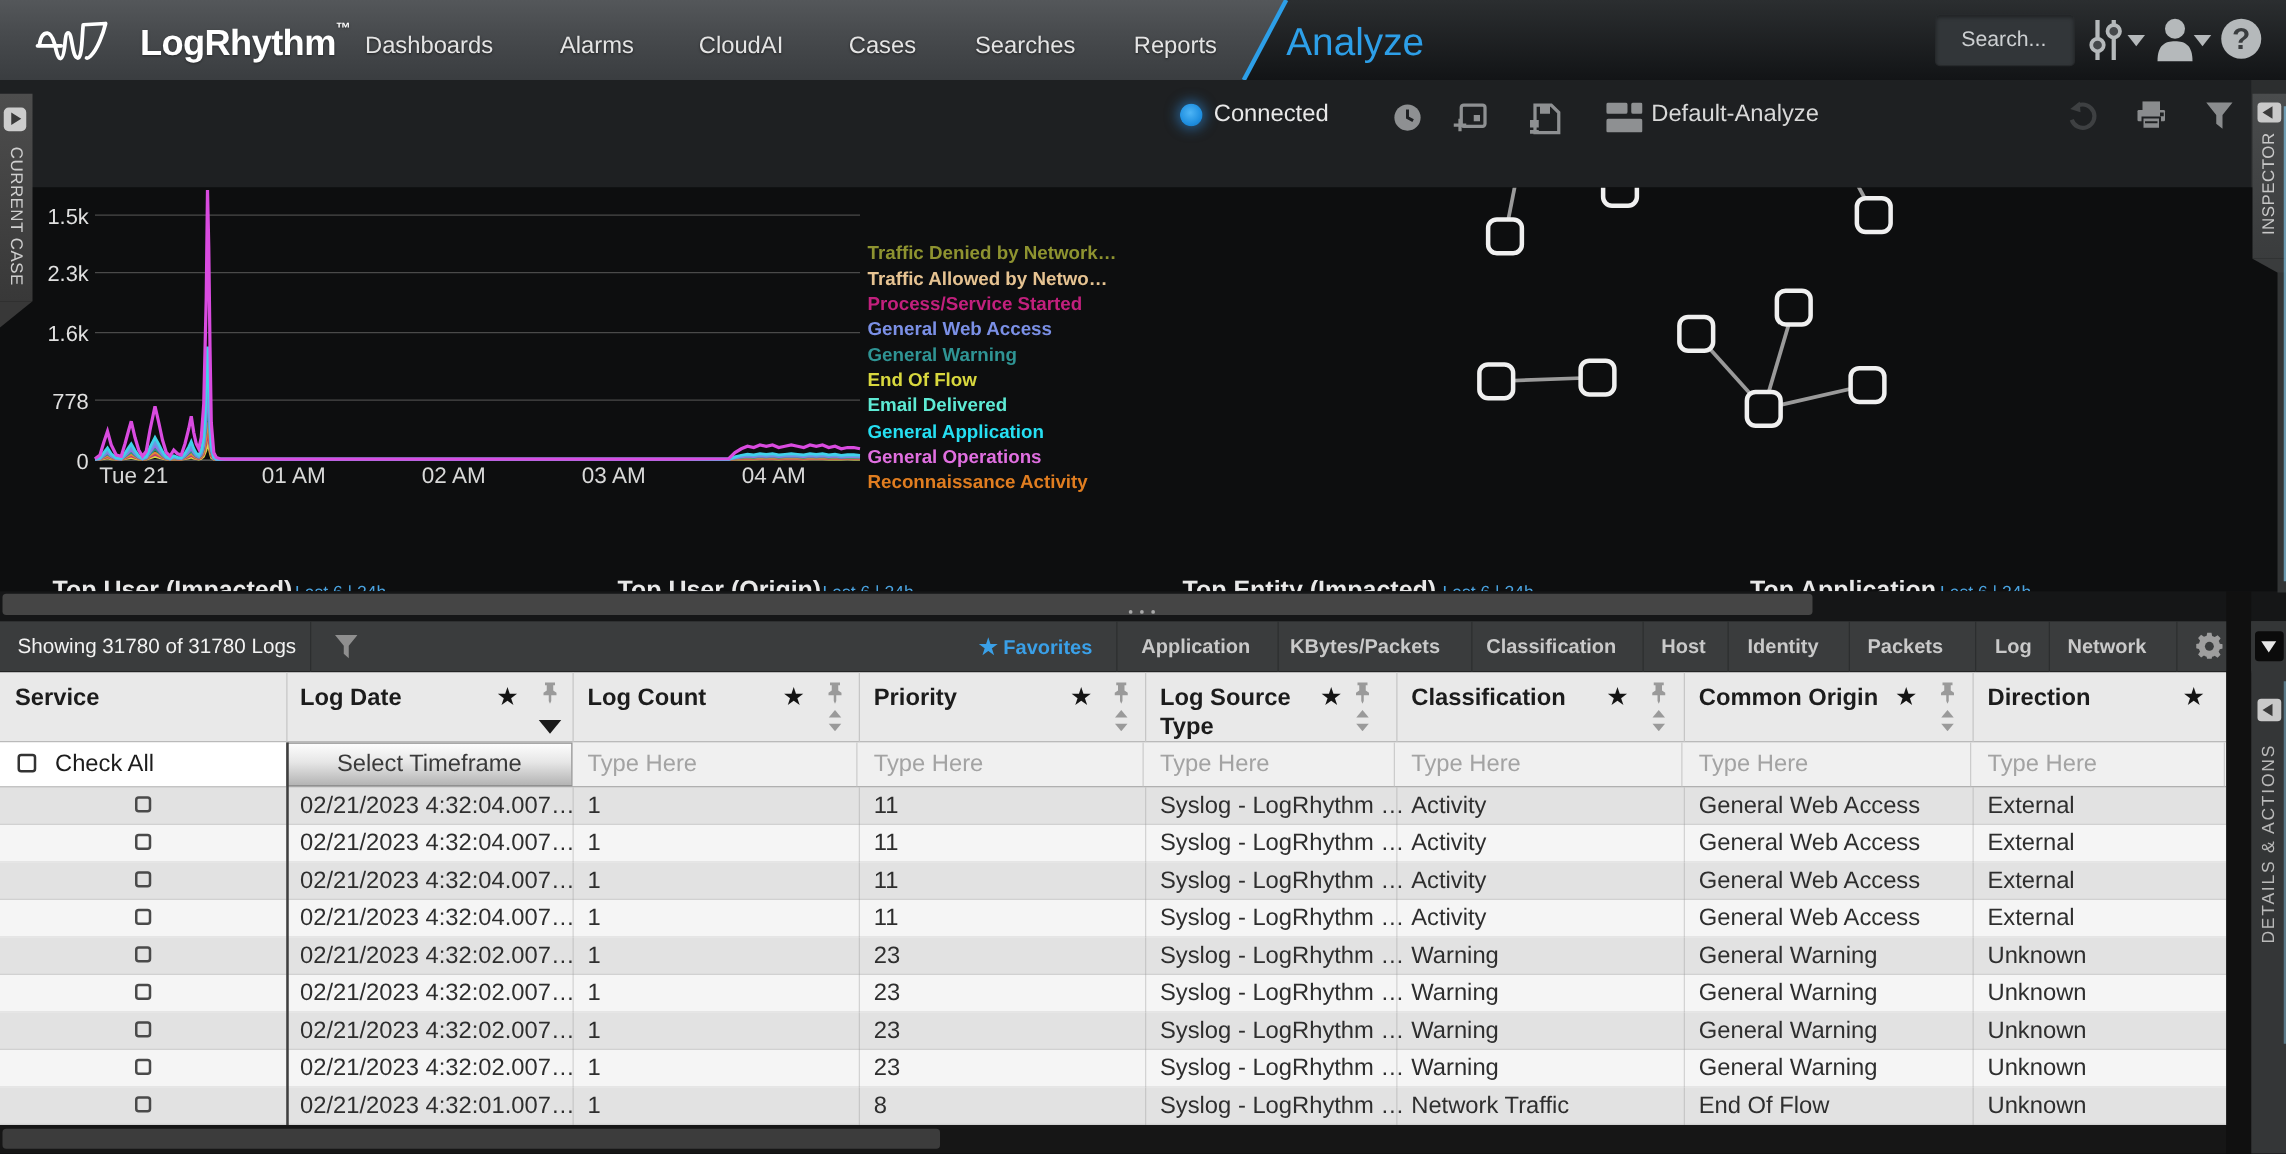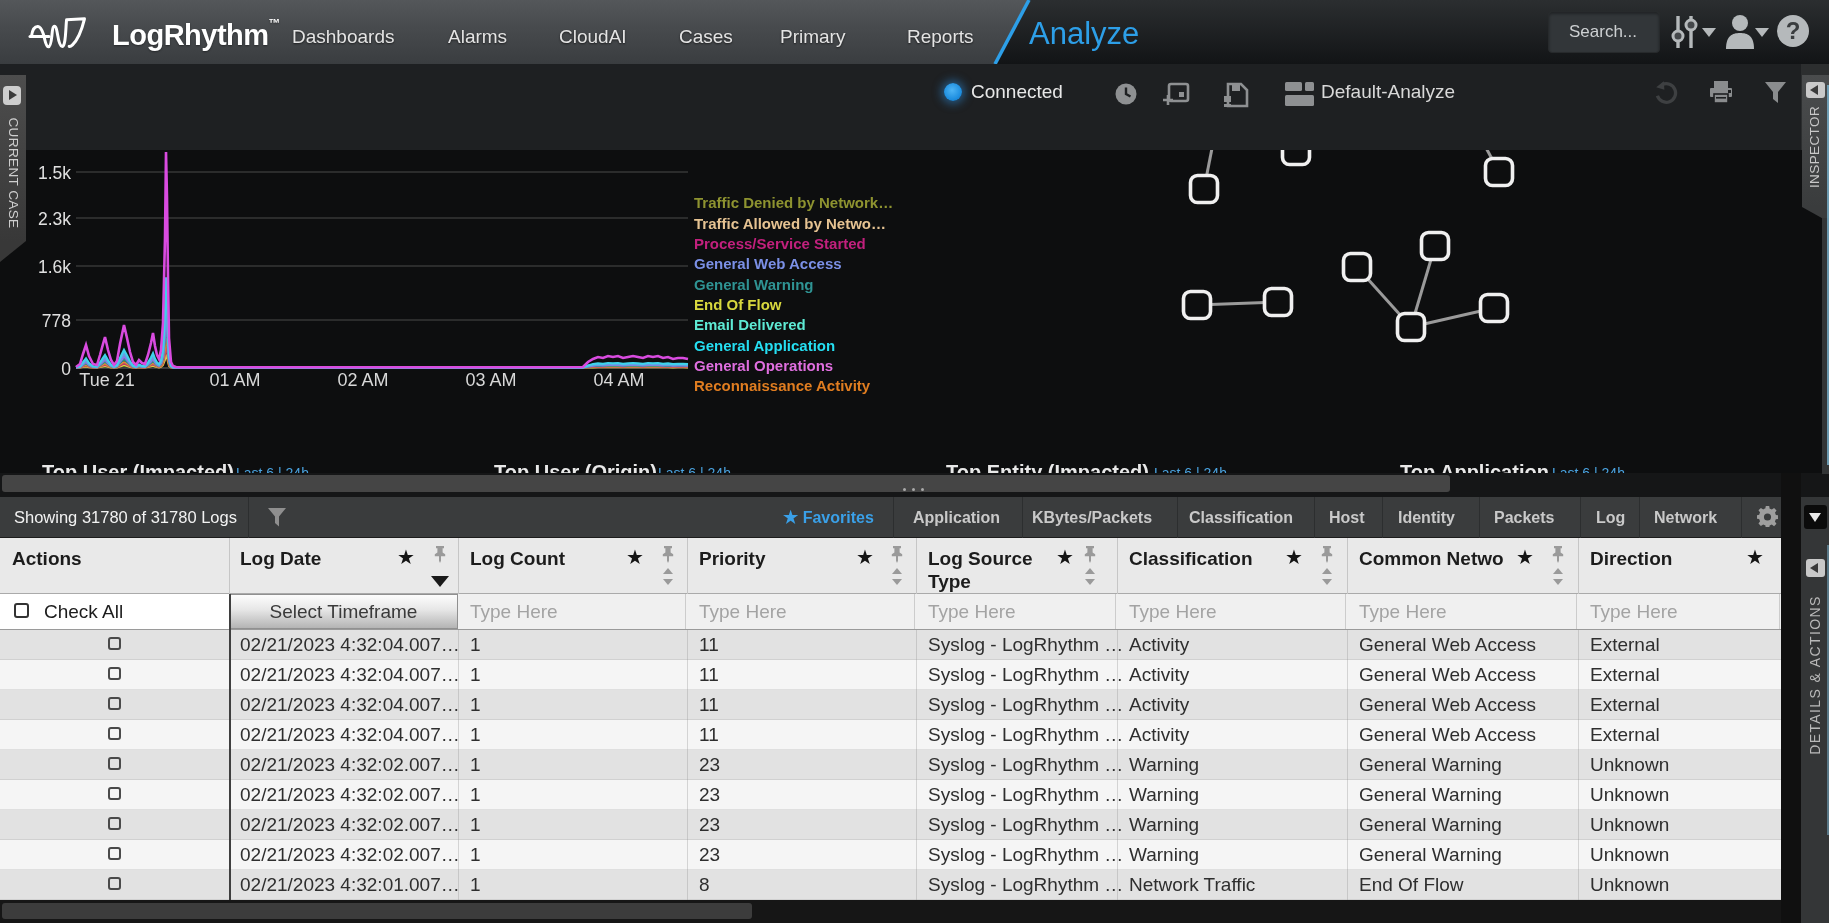--- a/index.html
+++ b/index.html
@@ -141,21 +141,21 @@
              C30.6 26.6 31.6 31.9 34 32.4 C35.9 32.8 36.9 28 37.4 22
              C38 14.5 38.2 9 38.6 5.8 L56.5 4.8 C54.5 13 50 25.5 44.5 30.8
              C43 32.2 41.8 32.8 41.2 32.3"></path>
     </g>
   </svg>
   <div id="logotext">LogRhythm<span style="font-size:12px;line-height:0;vertical-align:18px">™</span></div>
   <span class="mi" style="left:292px">Dashboards</span>
   <span class="mi" style="left:448px">Alarms</span>
   <span class="mi" style="left:559px">CloudAI</span>
   <span class="mi" style="left:679px">Cases</span>
-  <span class="mi" style="left:780px">Primary</span>
+  <span class="mi" style="left:780px">Searches</span>
   <span class="mi" style="left:907px">Reports</span>
   <div id="analyze">Analyze</div>
   <div id="searchbox">Search...</div>
   <svg class="abs" style="left:1669px;top:14px" width="30" height="36" viewBox="0 0 30 36">
     <line x1="9" y1="2" x2="9" y2="34" stroke="#b5b9bb" stroke-width="3.4"></line>
     <circle cx="9" cy="22" r="5" fill="#45484b" stroke="#b5b9bb" stroke-width="3"></circle>
     <line x1="22" y1="2" x2="22" y2="34" stroke="#b5b9bb" stroke-width="3.4"></line>
     <circle cx="22" cy="11" r="5" fill="#45484b" stroke="#b5b9bb" stroke-width="3"></circle>
   </svg>
   <span class="abs" style="left:1702px;top:28px;width:0;height:0;border-top:9px solid #b5b9bb;border-left:7px solid transparent;border-right:7px solid transparent"></span>
@@ -318,21 +318,21 @@
 
   <svg id="gear" viewBox="0 0 20 20" width="21" height="21">
     <path d="M8.4 0 h3.2 l.5 2.6 a7.5 7.5 0 0 1 2 .85 L16.3 2 l2.3 2.3 -1.5 2.2 a7.5 7.5 0 0 1 .85 2 L20.5 9 v3.2 l-2.6.5 a7.5 7.5 0 0 1 -.85 2 l1.5 2.2 -2.3 2.3 -2.2-1.5 a7.5 7.5 0 0 1 -2 .85 L11.6 21 H8.4 l-.5-2.6 a7.5 7.5 0 0 1 -2-.85 L3.7 19 1.4 16.7 2.9 14.5 a7.5 7.5 0 0 1 -.85-2 L-.5 12 V8.8 l2.6-.5 a7.5 7.5 0 0 1 .85-2 L1.4 4.1 3.7 1.8 5.9 3.3 a7.5 7.5 0 0 1 2-.85 Z" fill="#9e9e9e"></path>
     <circle cx="10" cy="10.5" r="3.4" fill="#3a3c3d"></circle>
   </svg>
   <div id="dbox"></div>
 </div>
 
 <div id="table">
   <div id="thead">
-    <span class="ht" style="left:12px">Actions</span>
+    <span class="ht" style="left:12px">Service</span>
 <span class="ht" style="left:240px">Log Date</span>
 <span class="hstar" style="left:397px">★</span>
 <span class="hpin" style="left:433px"><svg width="14" height="19" viewBox="0 0 14 19">
           <path d="M3 1h8v2.2h-1.4v4.2l2.6 1.8v2H8v4.6L7 18l-1-2.2V11.2H1.8v-2l2.6-1.8V3.2H3z" fill="#9a9a9a"></path>
         </svg></span>
 <span class="ht" style="left:470px">Log Count</span>
 <span class="hstar" style="left:626px">★</span>
 <span class="hpin" style="left:661px"><svg width="14" height="19" viewBox="0 0 14 19">
           <path d="M3 1h8v2.2h-1.4v4.2l2.6 1.8v2H8v4.6L7 18l-1-2.2V11.2H1.8v-2l2.6-1.8V3.2H3z" fill="#9a9a9a"></path>
         </svg></span>
@@ -360,21 +360,21 @@
         </svg></span>
 <span class="ht" style="left:1129px">Classification</span>
 <span class="hstar" style="left:1285px">★</span>
 <span class="hpin" style="left:1320px"><svg width="14" height="19" viewBox="0 0 14 19">
           <path d="M3 1h8v2.2h-1.4v4.2l2.6 1.8v2H8v4.6L7 18l-1-2.2V11.2H1.8v-2l2.6-1.8V3.2H3z" fill="#9a9a9a"></path>
         </svg></span>
 <span class="hud" style="left:1320px"><svg width="14" height="17" viewBox="0 0 14 17">
           <path d="M7 0l5 6H2z" fill="#9a9a9a"></path>
           <path d="M7 17l5-6H2z" fill="#9a9a9a"></path>
         </svg></span>
-<span class="ht" style="left:1359px">Common Netwo</span>
+<span class="ht" style="left:1359px">Common Origin</span>
 <span class="hstar" style="left:1516px">★</span>
 <span class="hpin" style="left:1551px"><svg width="14" height="19" viewBox="0 0 14 19">
           <path d="M3 1h8v2.2h-1.4v4.2l2.6 1.8v2H8v4.6L7 18l-1-2.2V11.2H1.8v-2l2.6-1.8V3.2H3z" fill="#9a9a9a"></path>
         </svg></span>
 <span class="hud" style="left:1551px"><svg width="14" height="17" viewBox="0 0 14 17">
           <path d="M7 0l5 6H2z" fill="#9a9a9a"></path>
           <path d="M7 17l5-6H2z" fill="#9a9a9a"></path>
         </svg></span>
 <span class="ht" style="left:1590px">Direction</span>
 <span class="hstar" style="left:1746px">★</span>

